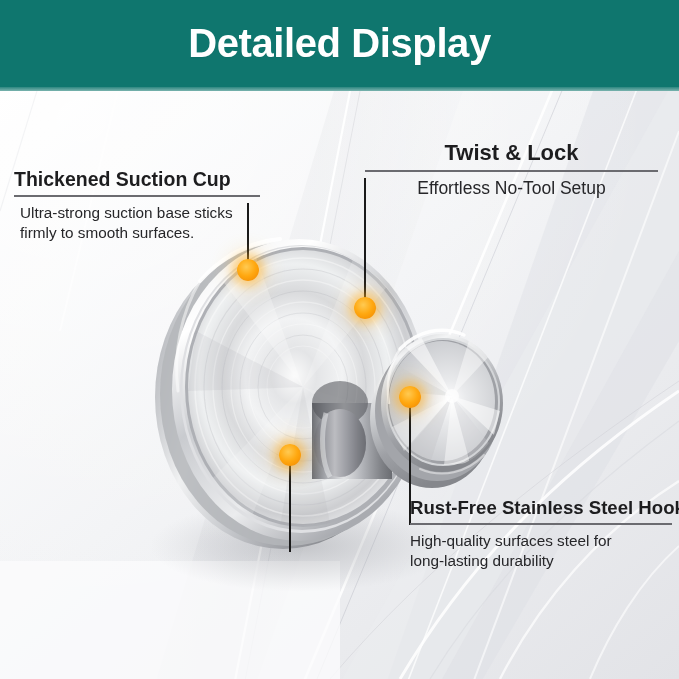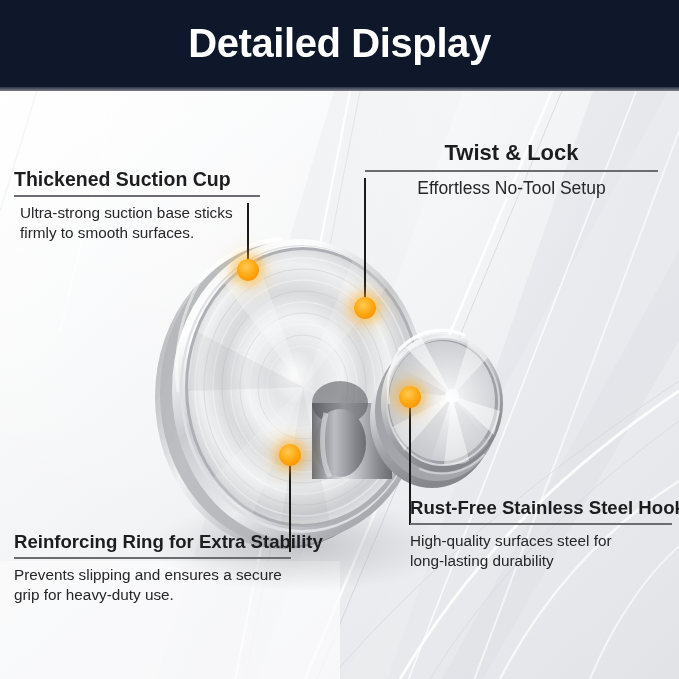--- a/index.html
+++ b/index.html
@@ -6,21 +6,21 @@
   body{
     width:679px;height:679px;overflow:hidden;
     font-family:"Liberation Sans", sans-serif;
     background:#ffffff;
   }
   #stage{position:relative;width:679px;height:679px;overflow:hidden;}
 
   
   #banner{
     position:absolute;left:0;top:0;width:679px;height:91px;
-    background:#0f172a;
+    background:#0f766e;
     overflow:hidden;
   }
   #banner:after{ 
     content:"";position:absolute;left:0;bottom:0;width:100%;height:4px;
     background:linear-gradient(to bottom, rgba(255,255,255,.12), rgba(255,255,255,.45));
   }
   #banner-title{
     position:absolute;left:0;top:0;width:679px;height:91px;
     display:flex;align-items:center;justify-content:center;
     color:#ffffff;font-size:40px;font-weight:bold;
@@ -304,26 +304,20 @@
     <div class="desc">Effortless No-Tool Setup</div>
   </div>
 
   <div class="anno" id="anno-suction">
     <div class="head">Thickened Suction Cup</div>
     <div class="rule"></div>
     <div class="desc">Ultra-strong suction base sticks
 firmly to smooth surfaces.</div>
   </div>
 
-  <div class="anno" id="anno-ring">
-    <div class="head">Reinforcing Ring for Extra Stability</div>
-    <div class="rule"></div>
-    <div class="desc">Prevents slipping and ensures a secure
-grip for heavy-duty use.</div>
-  </div>
 
   <div class="anno" id="anno-hook">
     <div class="head">Rust-Free Stainless Steel Hooks</div>
     <div class="rule"></div>
     <div class="desc">High-quality surfaces steel for
 long-lasting durability</div>
   </div>
 
 </div>
 

